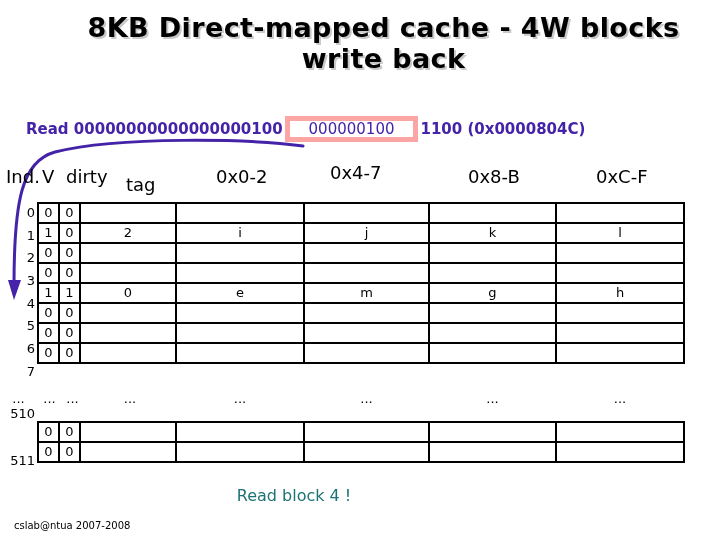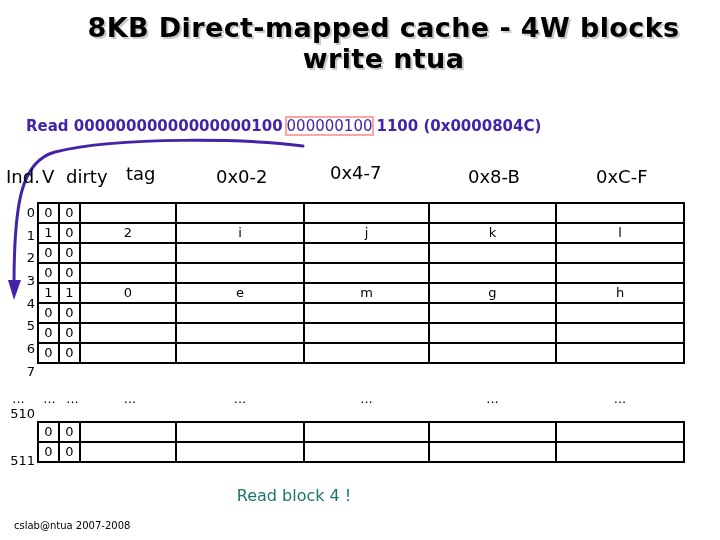--- a/index.html
+++ b/index.html
@@ -37,22 +37,22 @@
     left: 26px; top: 116px;
     font-family: "DejaVu Sans", sans-serif;
     font-size: 15px;
     color: #4423a8;
     white-space: nowrap;
     letter-spacing: 0px;
   }
   #readline .seg { display: inline; font-weight: bold; }
   #readline .boxed {
     display: inline-block;
-    border: 2px solid #fca5a5;
-    padding: 0 0;
+    border: 5px solid #fca5a5;
+    padding: 0 19px;
     margin: 0 2px;
     line-height: 16px;
   }
 
   
   #arrow {
     position: absolute;
     left: 0; top: 130px;
     width: 330px; height: 180px;
     pointer-events: none;
@@ -150,36 +150,36 @@
     color: #000000;
   }
 </style>
 </head>
 <body>
 
 <div id="slide">
 
   <div id="title">
     <span class="line">8KB Direct-mapped cache - 4W blocks</span>
-    <span class="line">write ntua</span>
+    <span class="line">write back</span>
   </div>
 
   <div id="readline">
     <span class="seg">Read</span><span class="seg">&nbsp;</span><span class="seg">00000000000000000100</span><span class="boxed">000000100</span><span class="seg">1100</span><span class="seg">&nbsp;</span><span class="seg">(0x0000804C)</span>
   </div>
 
   <svg id="arrow" viewBox="0 0 330 180" xmlns="http://www.w3.org/2000/svg">
     <path d="M 303 16 C 250 9, 120 6, 55 22 C 22 31, 14 70, 14 155" fill="none" stroke="#4423a8" stroke-width="3" stroke-linecap="round"></path>
     <polygon points="14,170 8,150 21,150" fill="#4423a8"></polygon>
   </svg>
 
   <div class="colhead" style="left:6px;  top:166px;">Ind.</div>
   <div class="colhead" style="left:42px; top:166px;">V</div>
   <div class="colhead" style="left:66px; top:166px;">dirty</div>
-  <div class="colhead" style="left:126px;top:163px;">tag</div>
+  <div class="colhead" style="left:126px;top:174px;">tag</div>
   <div class="colhead" style="left:216px;top:166px;">0x0-2</div>
   <div class="colhead" style="left:330px;top:162px;">0x4-7</div>
   <div class="colhead" style="left:468px;top:166px;">0x8-B</div>
   <div class="colhead" style="left:596px;top:166px;">0xC-F</div>
 
   <div class="rowlabel" style="top:205px;">0</div>
   <div class="rowlabel" style="top:228px;">1</div>
   <div class="rowlabel" style="top:250px;">2</div>
   <div class="rowlabel" style="top:273px;">3</div>
   <div class="rowlabel" style="top:296px;">4</div>

